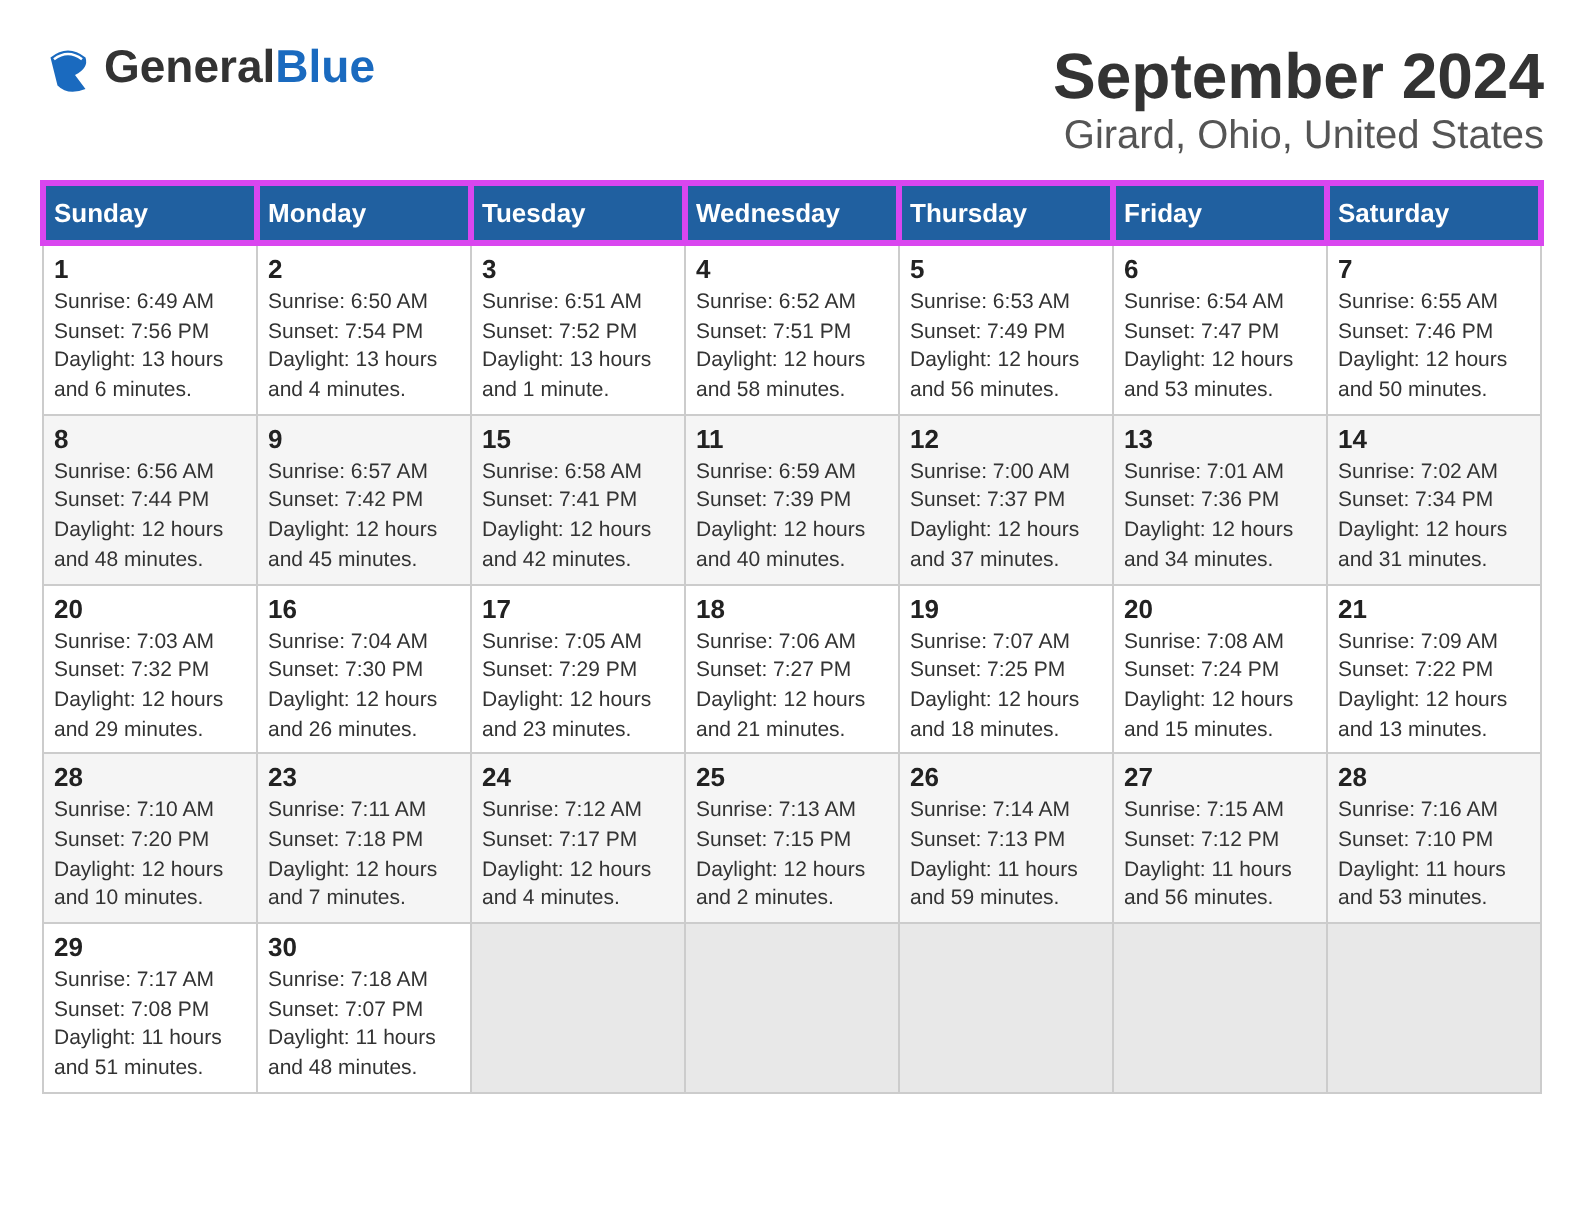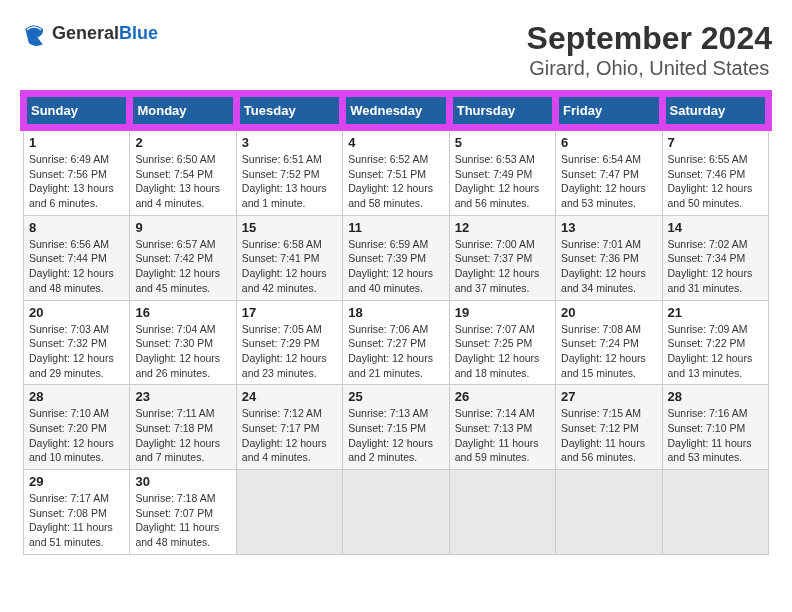--- a/index.html
+++ b/index.html
@@ -15,32 +15,32 @@
       justify-content: space-between;
       align-items: flex-start;
       margin-bottom: 10px;
     }
     .logo {
       display: flex;
       align-items: center;
       gap: 4px;
     }
     .logo-text {
-      font-size: 18px;
+      font-size: 23px;
       font-weight: bold;
       line-height: 1.1;
     }
     .logo-general { color: #333; }
     .logo-blue { color: #1a6abf; }
     .logo-icon {
       width: 28px;
       height: 28px;
     }
     .title-area {
-      text-align: center;
+      text-align: right;
     }
     .title-area h1 {
       font-size: 32px;
       font-weight: bold;
       color: #333;
     }
     .title-area h2 {
       font-size: 20px;
       font-weight: normal;
       color: #555;
@@ -50,21 +50,21 @@
       border-collapse: collapse;
       font-size: 11px;
     }
     .calendar thead tr th {
       background-color: #2060a0;
       color: #fff;
       padding: 6px 4px;
       text-align: left;
       font-size: 13px;
       font-weight: bold;
-      border: 7px solid #d946ef;
+      border: 3px solid #d946ef;
     }
     .calendar tbody tr td {
       vertical-align: top;
       padding: 4px 5px;
       border: 1px solid #ccc;
       width: 106px;
       min-height: 80px;
       background: #fff;
     }
     .calendar tbody tr:nth-child(even) td {

